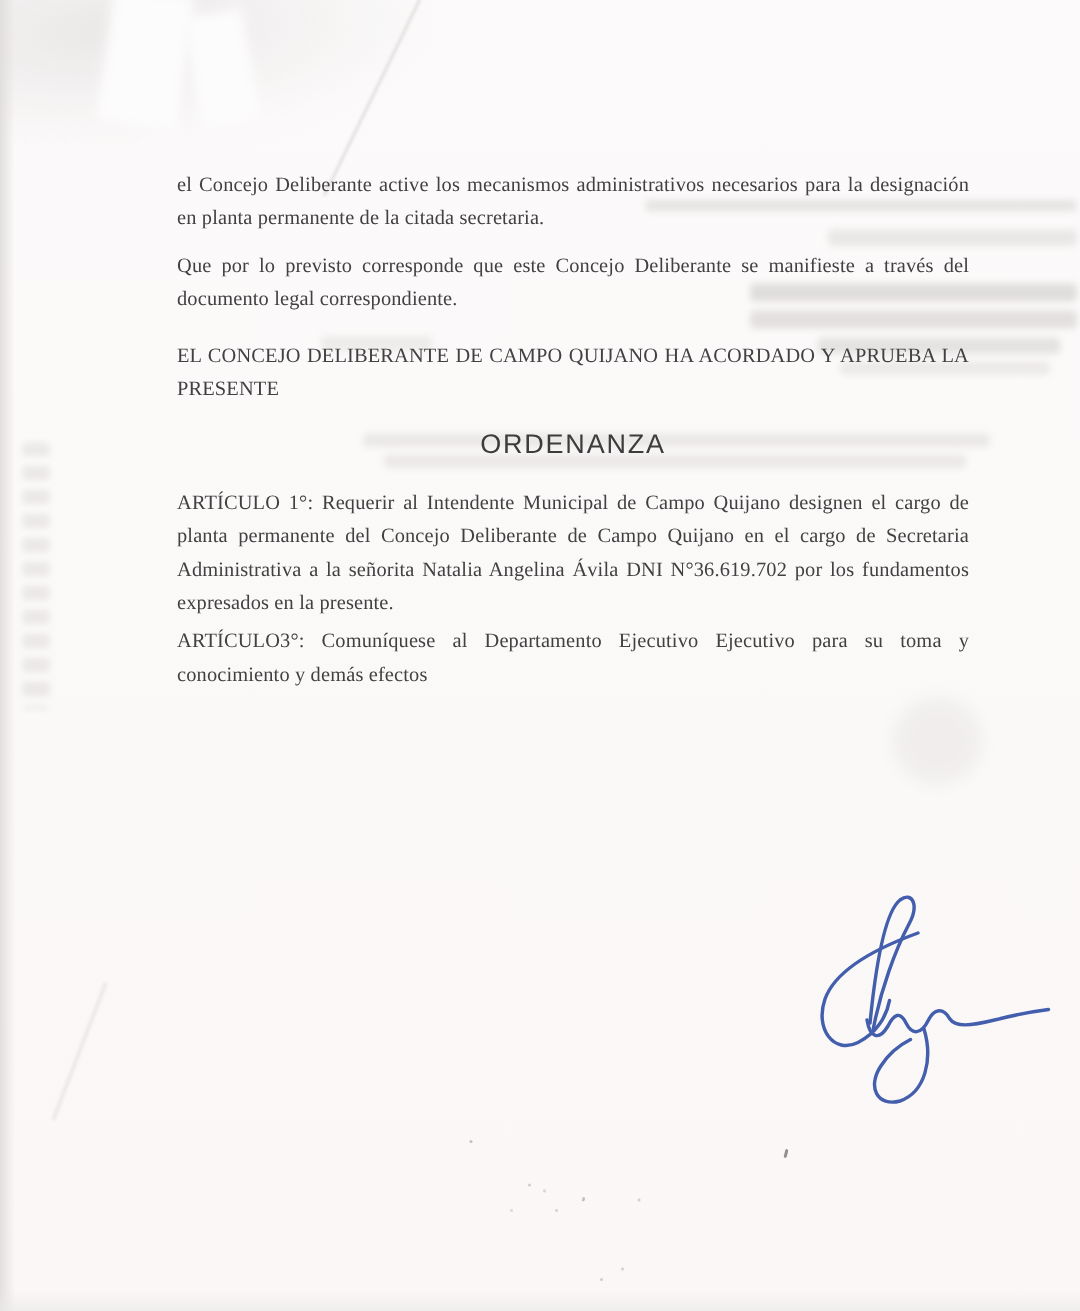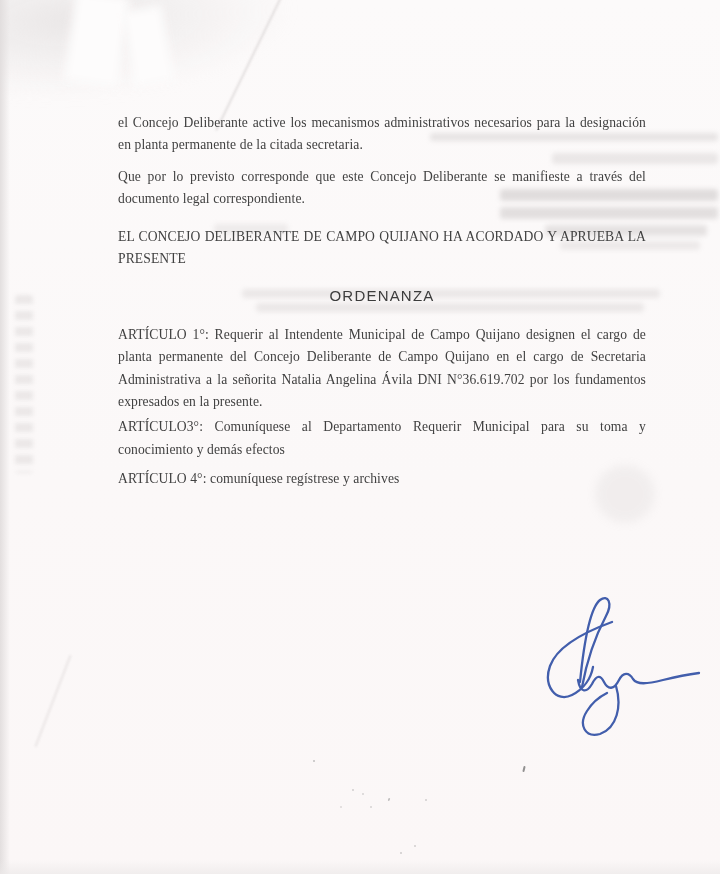--- a/index.html
+++ b/index.html
@@ -75,21 +75,21 @@
   .doc-text p { text-align: justify; font-family: Liberation Serif, serif; }
   .mt-first { margin-top: 112px; }
   .mt-9 { margin-top: 9px; }
   .mt-8 { margin-top: 8px; }
   .mt-7 { margin-top: 7px; }
   .mt-6 { margin-top: 16px; }
   .mt-5 { margin-top: 15px; }
   .mt-3 { margin-top: 3px; }
   .mt-1 { margin-top: 1px; }
   .doc-title {
-    font-size: 15px; font-weight: 400; color: #3c3c3c;
+    font-size: 18px; font-weight: 400; color: #3c3c3c;
     text-align: center; letter-spacing: 1.2px; line-height: 22.4px;
   }
 
   
   .signature-wrap { position: absolute; left: 520px; top: 582px; width: 200px; height: 175px; }
   .signature-wrap svg { width: 100%; height: 100%; opacity: .92; }
 
   .comma-mark {
     position: absolute; left: 523px; top: 766px; width: 2px; height: 6px;
     background: #6f6f6f; border-radius: 2px; transform: rotate(14deg); opacity: .75;
@@ -117,22 +117,21 @@
 <div class="ghost g9"></div>
 <div class="ghost g10"></div>
 <div class="ghost-vertical"></div>
 
 <main class="doc-text">
   <p class="mt-first">el Concejo Deliberante active los mecanismos administrativos necesarios para la designación en planta permanente de la citada secretaria.</p>
   <p class="mt-9">Que por lo previsto corresponde que este Concejo Deliberante se manifieste a través del documento legal correspondiente.</p>
   <p class="mt-5">EL CONCEJO DELIBERANTE DE CAMPO QUIJANO HA ACORDADO Y APRUEBA LA PRESENTE</p>
   <h1 class="doc-title mt-5">ORDENANZA</h1>
   <p class="mt-6">ARTÍCULO 1°: Requerir al Intendente Municipal de Campo Quijano designen el cargo de planta permanente del Concejo Deliberante de Campo Quijano en el cargo de Secretaria Administrativa a la señorita Natalia Angelina Ávila DNI N°36.619.702 por los fundamentos expresados en la presente.</p>
-  <p class="mt-3">ARTÍCULO3°: Comuníquese al Departamento Requerir Municipal para su toma y conocimiento y demás efectos</p>
-  <p class="mt-7">ARTÍCULO 4°: comuníquese regístrese y archives</p>
+  <p class="mt-3">ARTÍCULO3°: Comuníquese al Departamento Ejecutivo Ejecutivo para su toma y conocimiento y demás efectos</p>
 </main>
 
 <div class="signature-wrap">
   <svg viewBox="0 0 200 175" xmlns="http://www.w3.org/2000/svg">
     <g fill="none" stroke="#3352a6" stroke-width="2.3" stroke-linecap="round" stroke-linejoin="round">
       <path d="M 60 100 C 64 60, 70 26, 80 18 C 88 12, 93 21, 86 34 C 77 51, 67 78, 62 105"></path>
       <path d="M 92 40 C 70 48, 38 62, 30 84 C 23 104, 36 121, 52 113 C 64 107, 71 96, 73 85"></path>
       <path d="M 58 98 C 60 110, 66 112, 72 102 C 76 94, 80 92, 84 100 C 88 108, 94 108, 99 98 C 103 90, 109 90, 113 97 C 117 103, 127 102, 143 98 C 159 94, 171 92, 179 91"></path>
       <path d="M 96 104 C 102 124, 97 146, 80 152 C 65 156, 58 143, 67 129 C 72 121, 79 115, 87 111"></path>
     </g>

